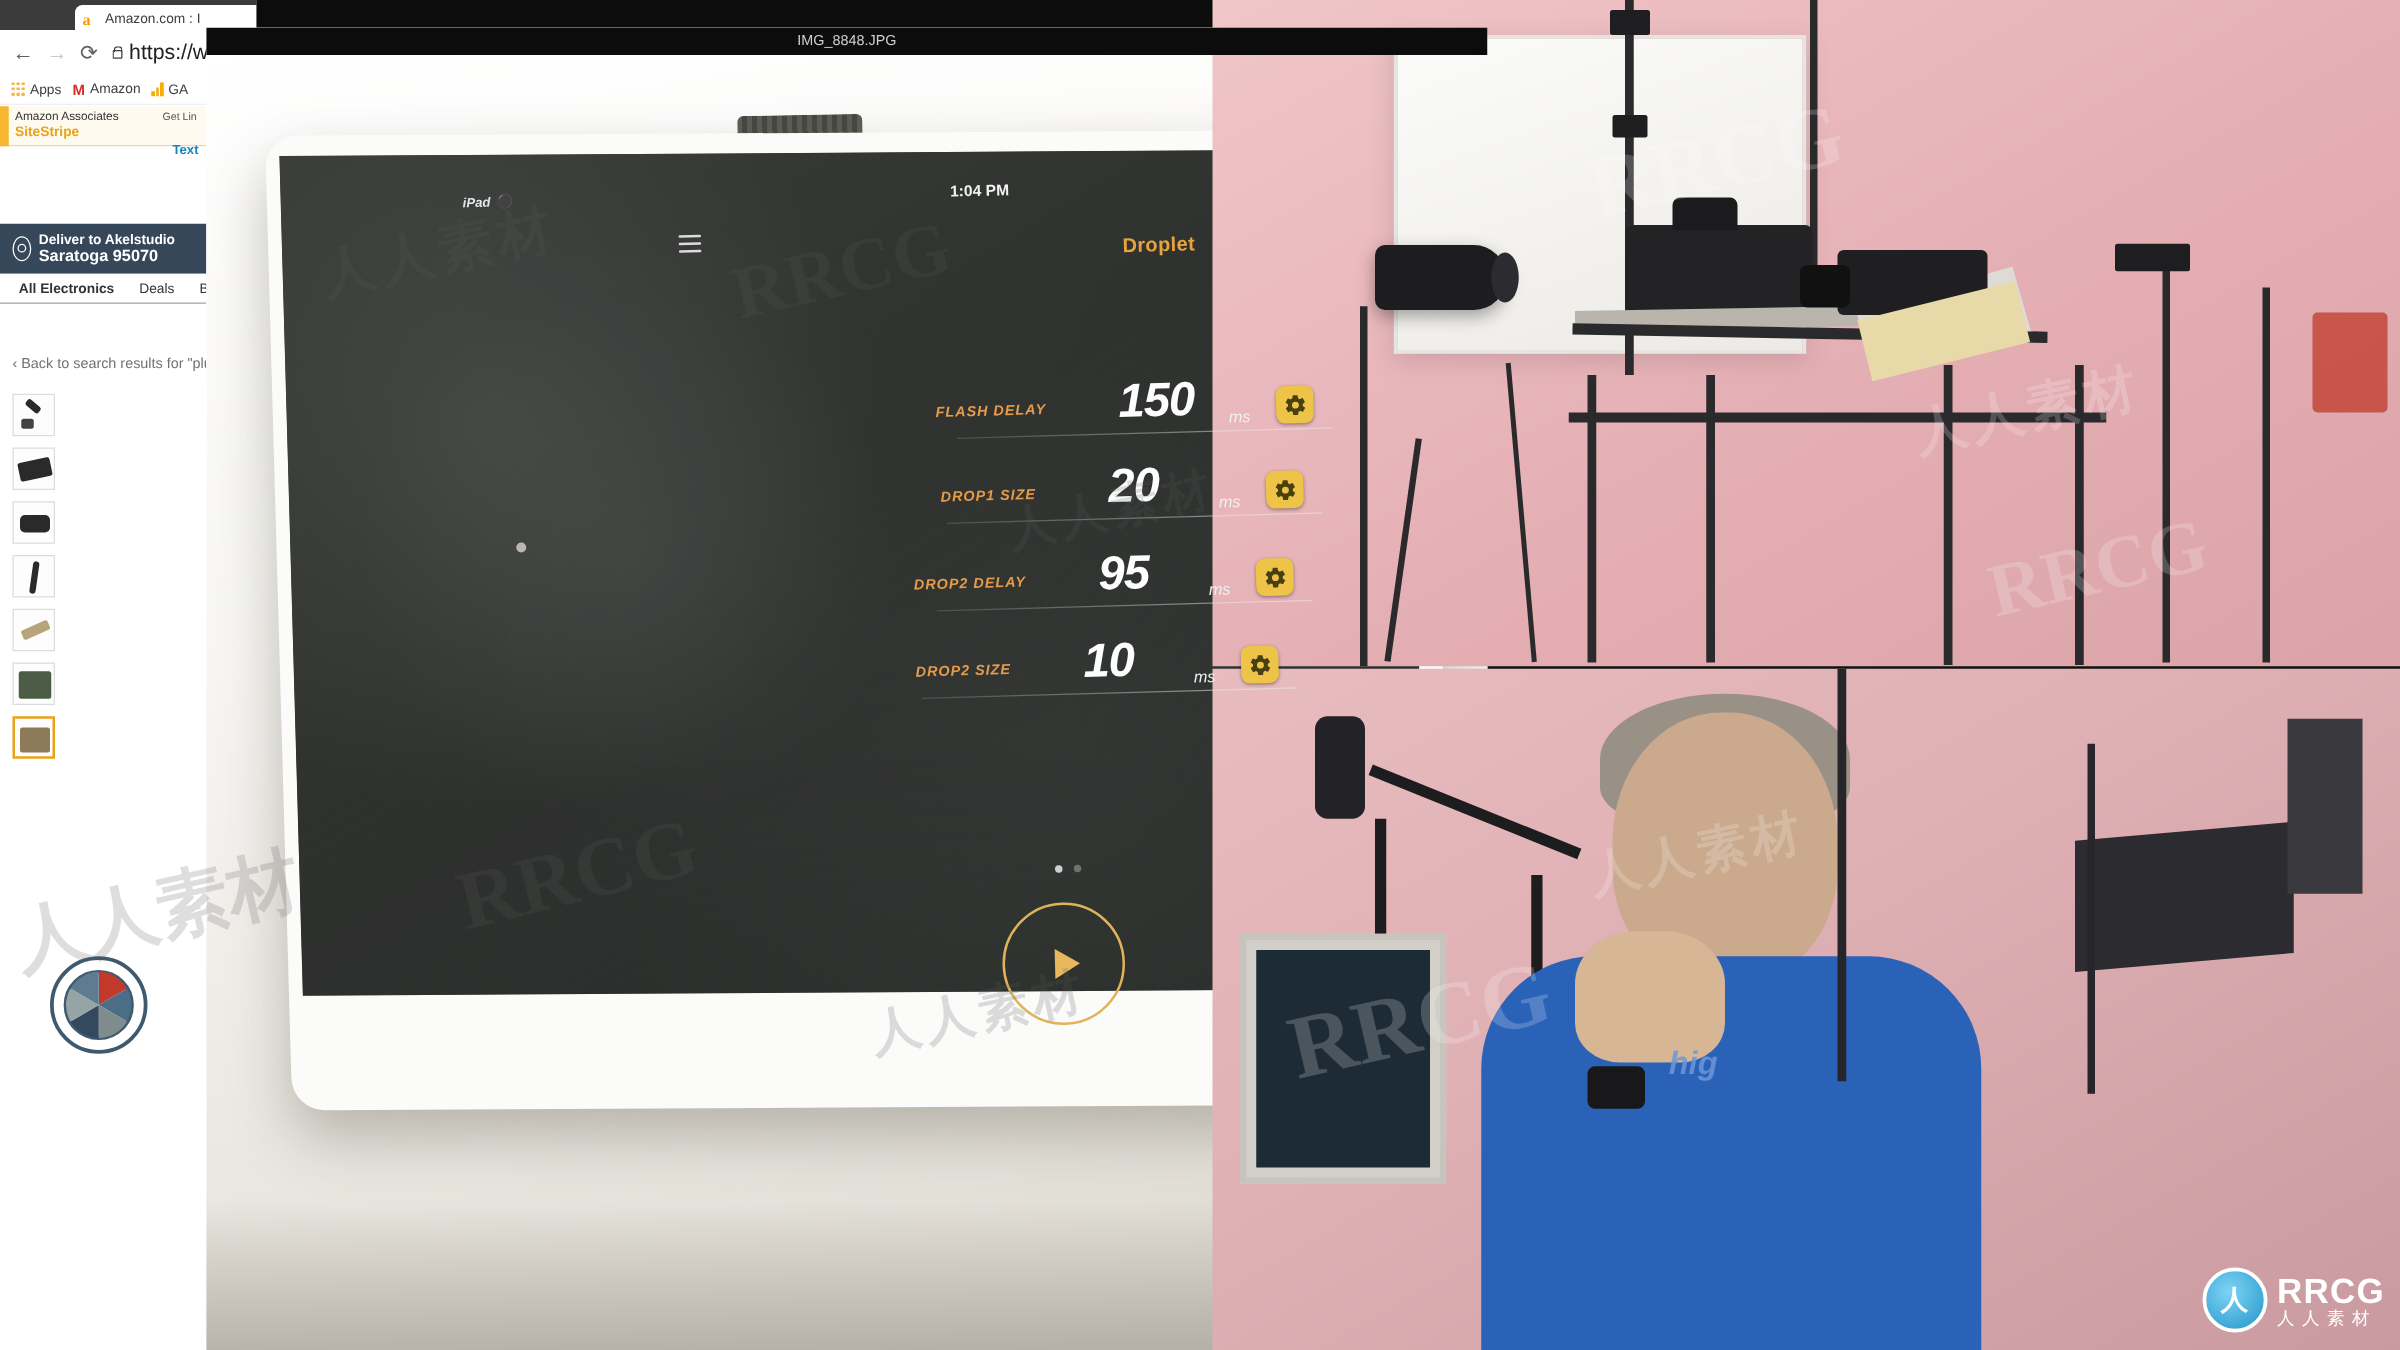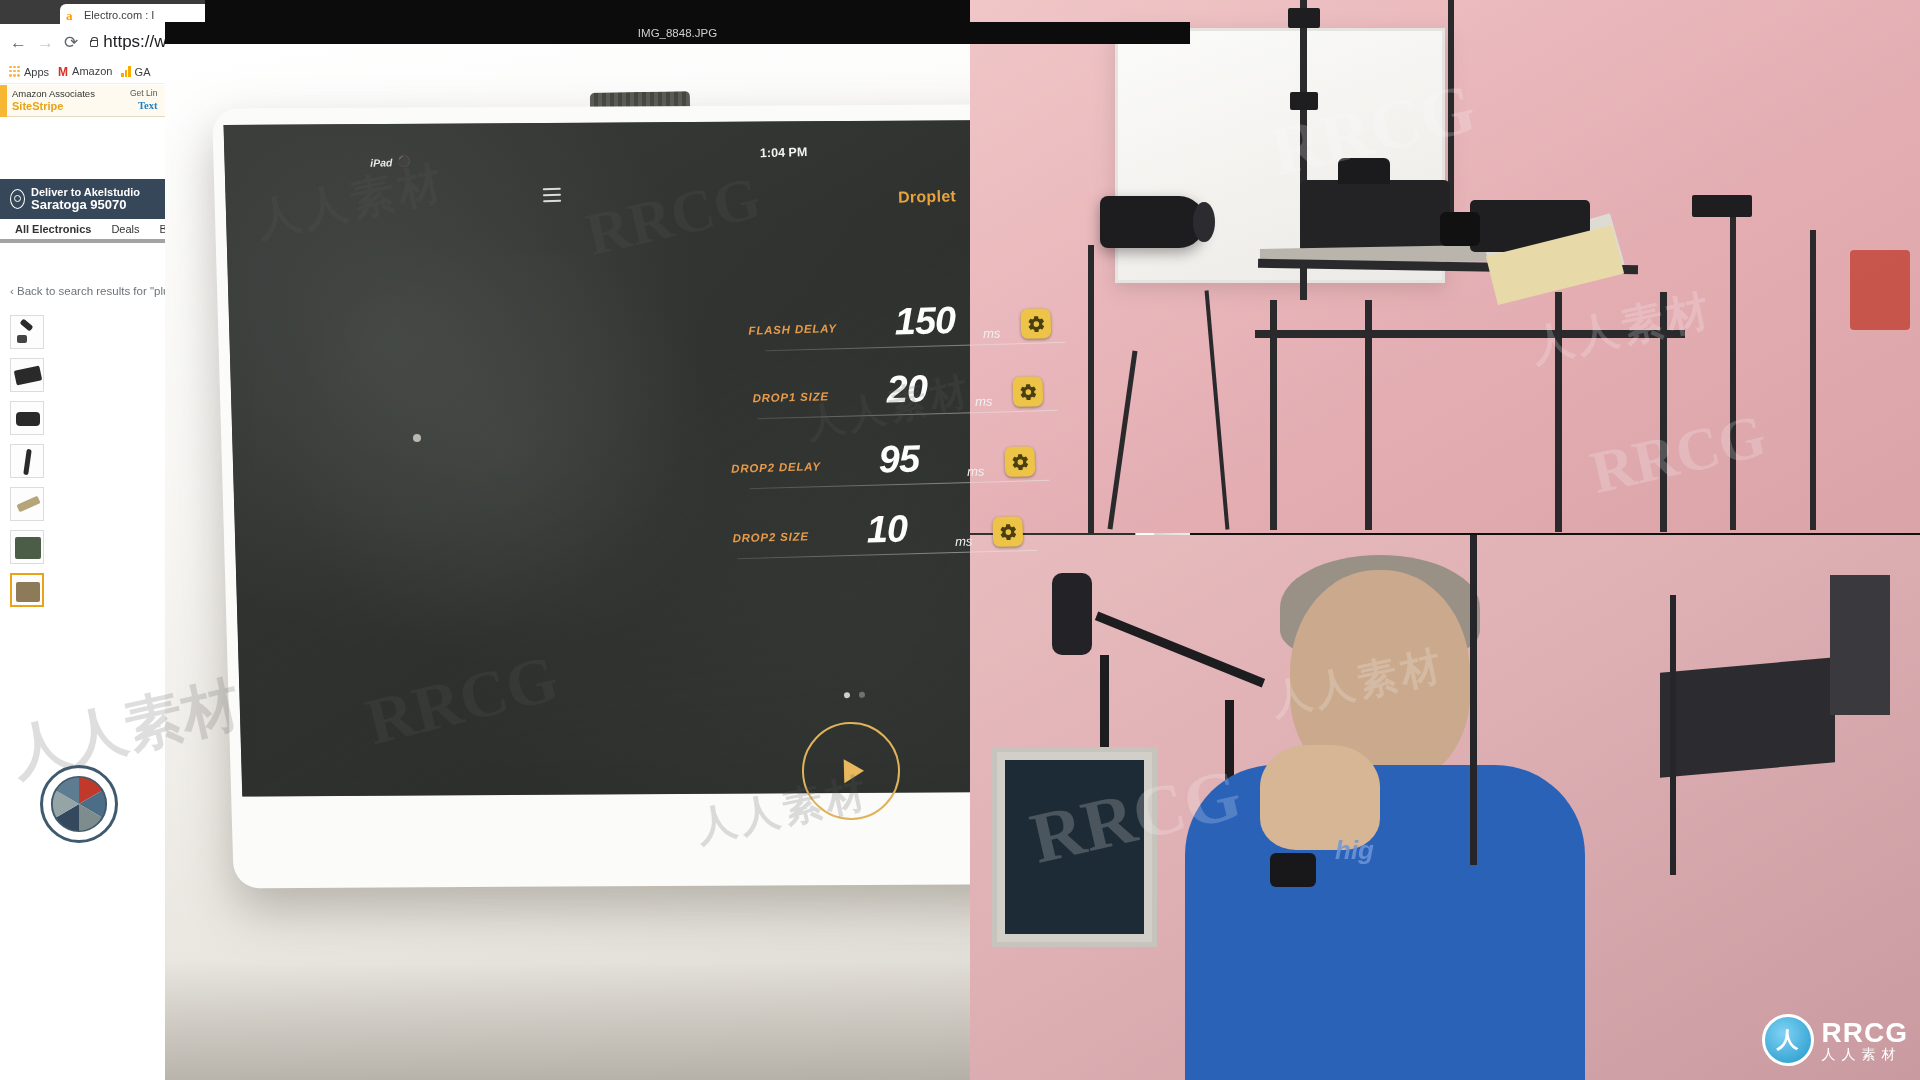--- a/index.html
+++ b/index.html
@@ -75,21 +75,21 @@
   .sitestripe {
     position: absolute; left: 0; top: 85px; width: 205px; height: 32px;
     background: #fefaf0; border-bottom: 1px solid #e3d9c0;
   }
   .sitestripe-accent {
     position: absolute; left: 0; top: 0; width: 7px; height: 32px; background: #f7b733;
   }
   .ss-l1 { position: absolute; left: 12px; top: 3px; font-size: 9.5px; color: #333; }
   .ss-l2 { position: absolute; left: 12px; top: 15px; font-size: 11px; color: #e8a317; font-weight: 600; }
   .ss-r1 { position: absolute; left: 130px; top: 3px; font-size: 8.5px; color: #555; }
-  .ss-r2 { position: absolute; left: 138px; top: 15px; font-size: 10.5px; color: #1b83c4; font-weight: 600; font-family: Liberation Serif, serif; }
+  .ss-r2 { position: absolute; left: 138px; top: 29px; font-size: 10.5px; color: #1b83c4; font-weight: 600; }
 
   .amz-nav {
     position: absolute; left: 0; top: 117px; width: 205px; height: 62px;
     background: #232f3e;
   }
   .amz-logo-wrap { position: absolute; left: 13px; top: 9px; }
   .amz-logo { font-size: 26px; color: #fff; font-weight: 700; letter-spacing: -1px; line-height: 26px; }
   .amz-smile {
     width: 62px; height: 14px; border-bottom: 3px solid #ff9900;
     border-radius: 0 0 50% 50% / 0 0 100% 100%; margin-top: -3px; margin-left: 3px;
@@ -116,21 +116,21 @@
   .pin::after {
     content: ""; position: absolute; width: 5px; height: 5px; border: 1.6px solid #fff;
     border-radius: 50%; left: 3px; top: 5px;
   }
   .deliver-l1 { font-size: 11px; color: #fff; font-weight: 700; line-height: 11px; }
   .deliver-l2 { font-size: 13px; color: #fff; font-weight: 700; line-height: 14px; }
 
   .amz-sub {
     position: absolute; left: 0; top: 219px; width: 205px; height: 24px;
     background: #ffffff; display: flex; align-items: center; gap: 20px;
-    padding-left: 15px; font-size: 11px; color: #333; border-bottom: 4px solid #a3a3a3;
+    padding-left: 15px; font-size: 11px; color: #333; border-bottom: 1px solid #a3a3a3;
   }
   .amz-sub .strong { font-weight: 700; }
 
   .back-link {
     position: absolute; left: 10px; top: 285px; font-size: 11.5px; color: #6c7378;
     white-space: nowrap;
   }
 
   .thumb-col { position: absolute; left: 10px; top: 315px; width: 34px; }
   .thumb {
@@ -390,21 +390,21 @@
 
 <div class="screen">
 
   <div class="top-bar"></div>
 
   <div class="browser">
 
     <div class="tab-strip">
       <div class="tab">
         <span class="tab-favicon">a</span>
-        <span class="tab-title">Electro.com : I</span>
+        <span class="tab-title">Amazon.com : I</span>
       </div>
     </div>
 
     <div class="nav-bar">
       <span class="nav-ico">←</span>
       <span class="nav-ico fwd">→</span>
       <span class="nav-ico">⟳</span>
       <span class="omnibox">
         <span class="lock"></span>
         <span>https://w</span>

